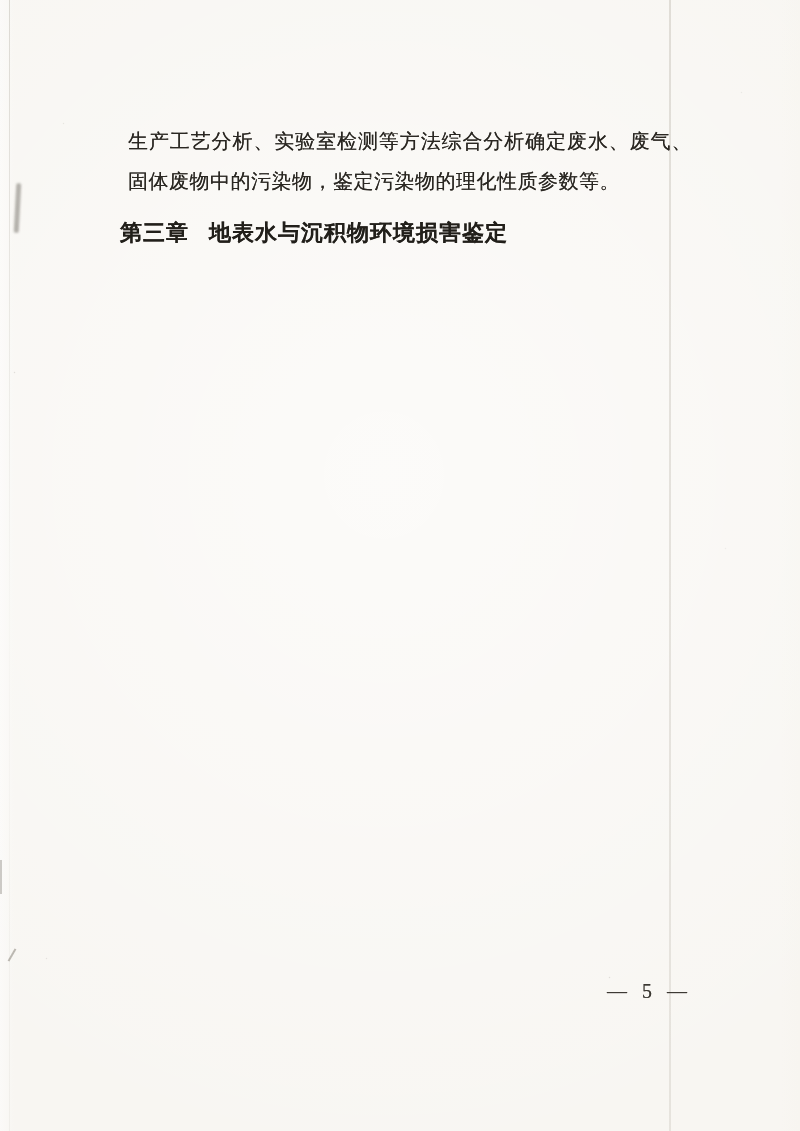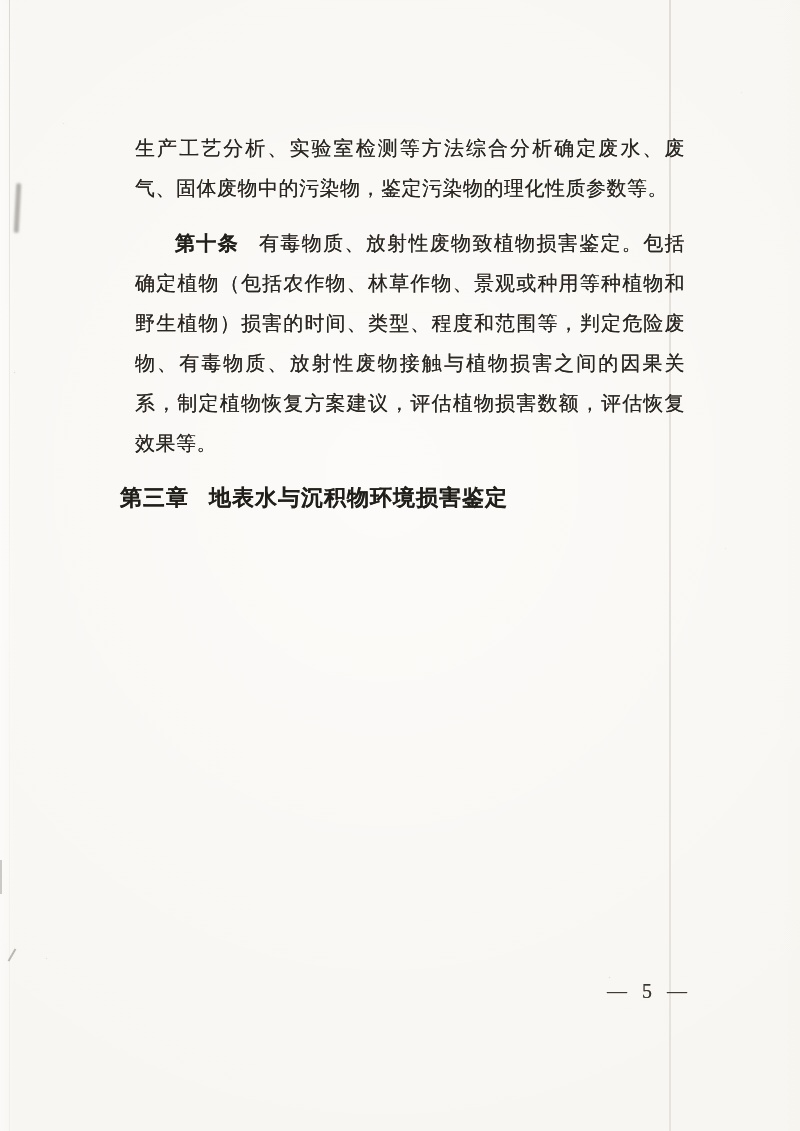--- a/index.html
+++ b/index.html
@@ -57,21 +57,21 @@
     top: 113px;
     width: 580px;
     font-family: "Liberation Serif", serif;
     font-size: 20px;
     line-height: 40px;
     letter-spacing: 0.5px;
     color: #2a2722;
     text-align: justify;
     text-shadow: 0 0 0.5px rgba(42,39,34,0.85);
   }
-  .text-block p { margin: 15px; }
+  .text-block p { margin: 8px; }
   .para-indent { text-indent: 2em; }
   .lead {
     font-family: "Liberation Sans", sans-serif;
     font-weight: 700;
     color: #211f1a;
     margin-right: 1em;
   }
   .chapter-heading {
     font-family: "Liberation Sans", sans-serif;
     font-weight: 700;
@@ -105,21 +105,20 @@
   <div class="vline-right"></div>
   <div class="smudge"></div>
   <div class="corner-mark"></div>
   <div class="bottom-left-edge"></div>
   <div class="speckles"></div>
 
   <main class="text-block">
 
     <p>生产工艺分析、实验室检测等方法综合分析确定废水、废气、固体废物中的污染物，鉴定污染物的理化性质参数等。</p>
 
-    <p class="para-indent"><span class="lead">第十条</span><span>有毒物质、放射性废物致植物损害鉴定。包括确定植物（包括农作物、林草作物、景观或种用等种植物和野生植物）损害的时间、类型、程度和范围等，判定危险废物、有毒物质、放射性废物接触与植物损害之间的因果关系，制定植物恢复方案建议，评估植物损害数额，评估恢复效果等。</span></p>
 
 
     <h2 class="chapter-heading"><span class="chapter-num">第三章</span><span>地表水与沉积物环境损害鉴定</span></h2>
 
 
 
   </main>
 
   <div class="page-number">— 5 —</div>
 

